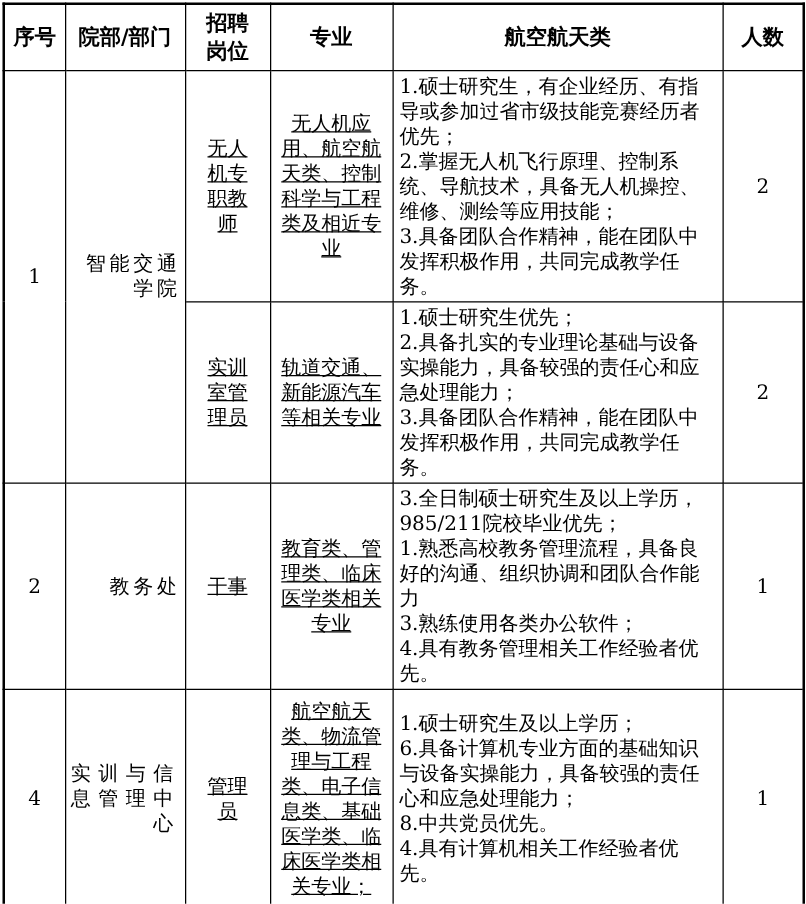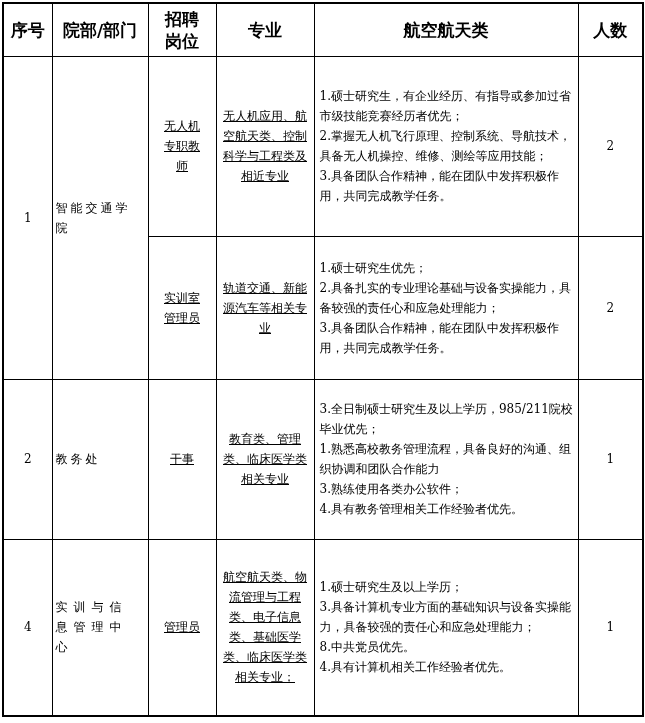--- a/index.html
+++ b/index.html
@@ -4,23 +4,23 @@
 <style>
   html,body{margin:0;padding:0;background:#ffffff;}
   body{width:645px;height:723px;overflow:hidden;color:#000;
        font-family:"DejaVu Serif", serif;}
   table.recruit{border-collapse:collapse;table-layout:fixed;
        margin:2px 0 0 2px;width:640px;border:2px solid #000;}
   th,td{border:1px solid #000;overflow:hidden;}
   th{font-size:17px;font-weight:bold;text-align:center;vertical-align:middle;
      line-height:22px;padding:2px 4px;}
   th.pad-wide{padding:2px 10px;}
-  td{font-size:12px;line-height:20px;vertical-align:middle;}
+  td{font-size:16px;line-height:20px;vertical-align:middle;}
   td.c-seq{text-align:center;padding:2px 2px;}
-  td.c-dept{text-align:left;letter-spacing:3px;padding:2px 3px;}
+  td.c-dept{text-align:right;letter-spacing:3px;padding:2px 3px;}
   td.c-dept.spread{letter-spacing:6px;}
   td.c-pos{text-align:center;padding:2px 12px;text-decoration:underline;}
   td.c-major{text-align:center;padding:2px 3px;text-decoration:underline;}
   td.c-req{text-align:left;padding:2px 4px 2px 5px;}
   td.c-count{text-align:center;padding:2px 2px;}
   .req-item{margin:0;padding:0;}
 </style>
 </head>
 <body>
 
@@ -79,20 +79,20 @@
       </td>
       <td class="c-count">1</td>
     </tr>
     <tr style="height:177px">
       <td class="c-seq">4</td>
       <td class="c-dept spread">实训与信息管理中心</td>
       <td class="c-pos">管理员</td>
       <td class="c-major">航空航天类、物流管理与工程类、电子信息类、基础医学类、临床医学类相关专业；</td>
       <td class="c-req">
         <div class="req-item">1.硕士研究生及以上学历；</div>
-        <div class="req-item">3.具备计算机专业方面的基础知识与设备实操能力，具备较强的责任心和应急处理能力；</div>
+        <div class="req-item">6.具备计算机专业方面的基础知识与设备实操能力，具备较强的责任心和应急处理能力；</div>
         <div class="req-item">8.中共党员优先。</div>
         <div class="req-item">4.具有计算机相关工作经验者优先。</div>
       </td>
       <td class="c-count">1</td>
     </tr>
   </tbody>
 </table>
 
 </body></html>

